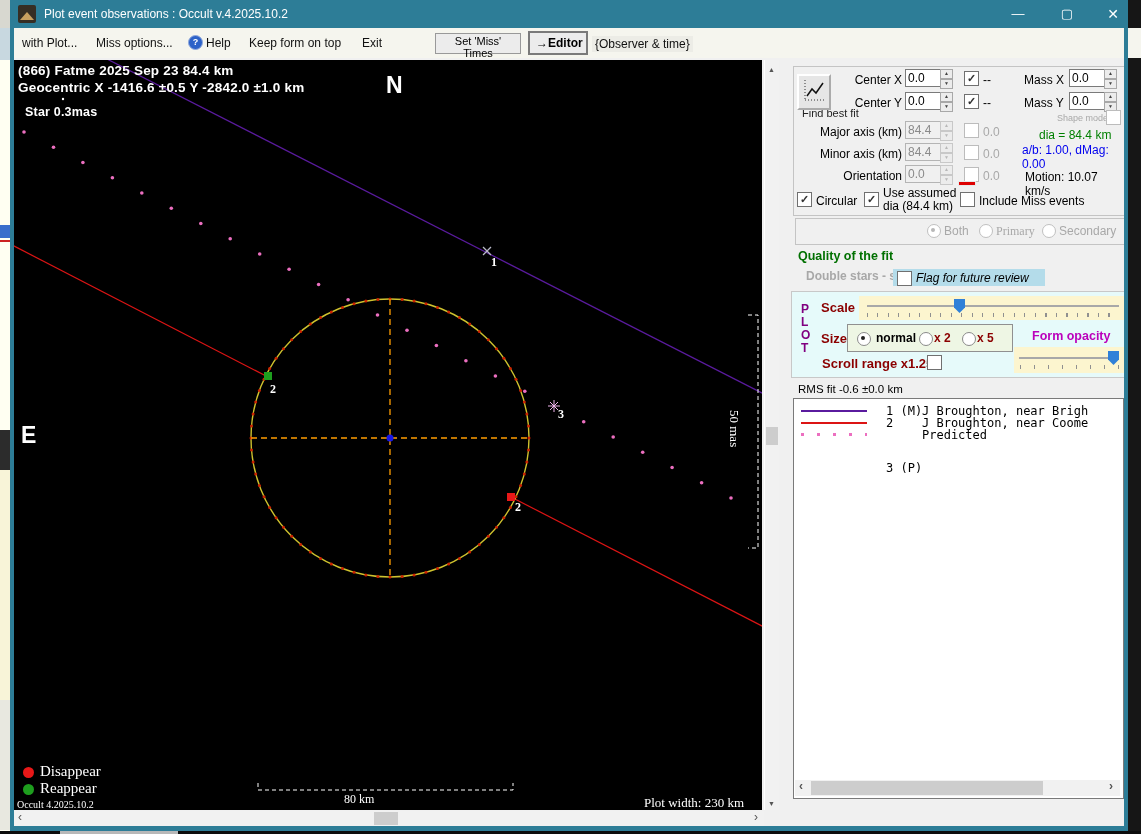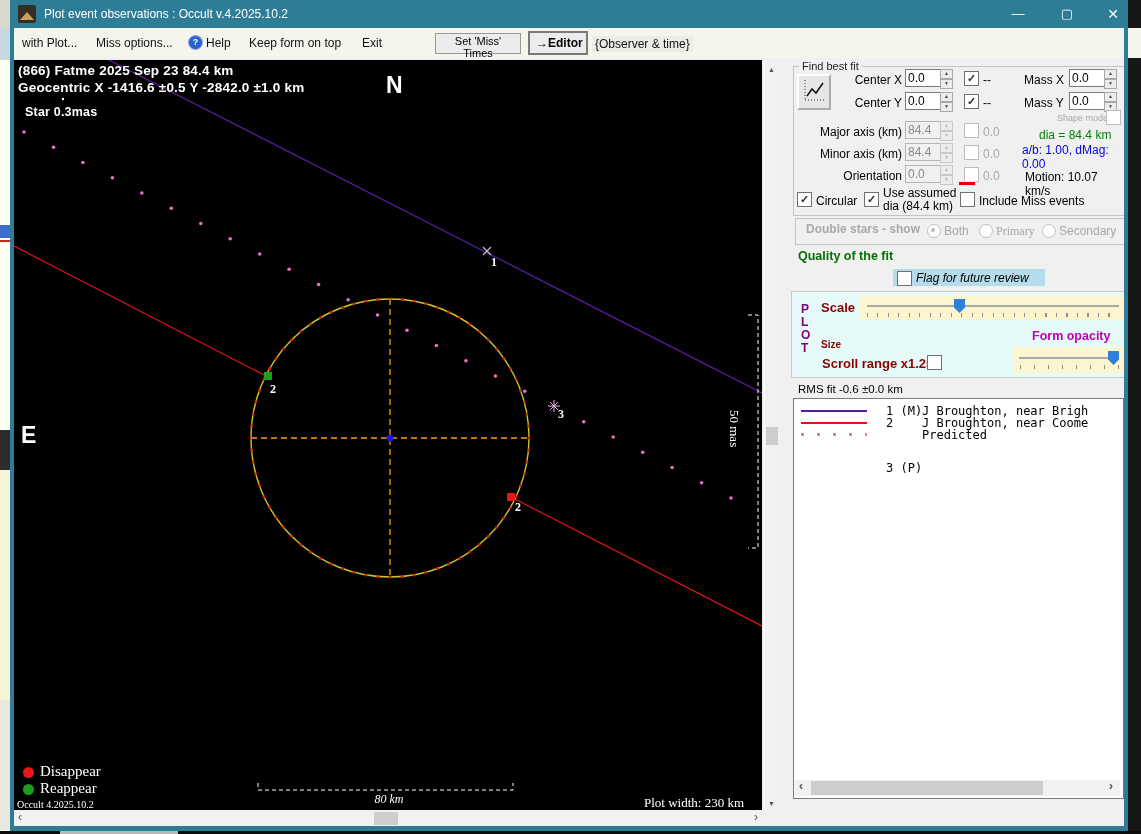--- a/index.html
+++ b/index.html
@@ -17,21 +17,21 @@
   #plot{left:0;top:2px;width:748px;height:750px;background:#000;overflow:hidden;}
   .pl-txt{color:#fff;font-weight:bold;font-size:13px;white-space:nowrap;letter-spacing:.2px;}
   .serif{font-family:"Liberation Serif",serif;}
   
   .sb{background:#f1f1f1;}
   .sb-thumb{background:#cdcdcd;}
   .sb-arrow{color:#555;font-size:11px;line-height:11px;}
   
   #right-panel{left:766px;top:0;width:344px;height:768px;background:#f0f0f0;font-size:12px;}
   .groupbox{border:1px solid #c4c4c4;background:#f0f0f0;}
-  .grouplabel{background:#f0f0f0;padding:0 3px;font-size:11px;color:#222;white-space:nowrap;}
+  .grouplabel{background:#f0f0f0;padding:0 3px;font-size:11px;color:#222;white-space:nowrap;margin-top:47px;}
   .tb{border:1px solid #7a7a7a;background:#fff;font:12px "Liberation Sans",sans-serif;padding:0 2px;height:16px;width:30px;}
   .tb[disabled]{background:#f0f0f0;color:#8a8a8a;border-color:#b4b4b4;}
   .spin{width:13px;height:18px;}
   .spin div{height:8px;border:1px solid #a8a8a8;background:#ececec;font-size:5px;line-height:7px;text-align:center;color:#444;}
   .spin.dis div{color:#b8b8b8;border-color:#c8c8c8;}
   .cb{width:13px;height:13px;border:1px solid #707070;background:#fff;font-size:11px;line-height:12px;text-align:center;font-weight:bold;color:#333;}
   .cb.dis{border-color:#bcbcbc;}
   .radio{width:12px;height:12px;border:1px solid #8a8a8a;border-radius:50%;background:#fff;}
   .radio .dot{position:absolute;left:3px;top:3px;width:4px;height:4px;border-radius:50%;background:#222;}
   .radio.dis{border-color:#c0c0c0;}
@@ -236,21 +236,21 @@
         <div class="ab pl-txt" style="left:11px;top:45px;font-size:12.5px;">Star 0.3mas</div>
         <div class="ab pl-txt" style="left:372px;top:12px;font-size:23px;">N</div>
         <div class="ab pl-txt" style="left:7px;top:362px;font-size:23px;">E</div>
 
         <div class="ab" style="left:9px;top:707px;width:11px;height:11px;border-radius:50%;background:#e81818;"></div>
         <div class="ab serif" style="left:26px;top:703px;color:#fff;font-size:15px;">Disappear</div>
         <div class="ab" style="left:9px;top:724px;width:11px;height:11px;border-radius:50%;background:#1e9e1e;"></div>
         <div class="ab serif" style="left:26px;top:720px;color:#fff;font-size:15px;">Reappear</div>
         <div class="ab serif" style="left:3px;top:739px;color:#fff;font-size:10px;">Occult 4.2025.10.2</div>
         <div class="ab serif" style="left:630px;top:735px;color:#fff;font-size:13px;">Plot width: 230 km</div>
-        <div class="ab serif" style="left:330px;top:732px;width:90px;text-align:center;color:#fff;font-size:12px;font-style:italic;">80 km</div>
+        <div class="ab serif" style="left:330px;top:732px;width:90px;text-align:left;color:#fff;font-size:12px;">80 km</div>
         <div class="ab serif" style="left:712px;top:350px;height:120px;color:#fff;font-size:13px;writing-mode:vertical-rl;">50 mas</div>
       </div>
 
       <div class="ab sb" style="left:750px;top:2px;width:14px;height:750px;border-left:1px solid #fff;">
         <div class="ab sb-arrow" style="left:3px;top:4px;font-size:7px;">▲</div>
         <div class="ab sb-thumb" style="left:1px;top:367px;width:12px;height:18px;"></div>
         <div class="ab sb-arrow" style="left:3px;top:738px;font-size:7px;">▼</div>
       </div>
 
       <div class="ab sb" style="left:0;top:753px;width:750px;height:15px;">
@@ -368,21 +368,31 @@
           <div class="ab" style="left:9px;top:36px;color:#800080;font-weight:bold;">O</div>
           <div class="ab" style="left:9px;top:49px;color:#800080;font-weight:bold;">T</div>
 
           <div class="ab maroon" style="left:29px;top:8px;font-size:13px;">Scale</div>
           <div class="ab slider-yellow" style="left:67px;top:4px;width:268px;height:24px;">
             <div class="ab groove" style="left:8px;top:9px;width:252px;"></div>
             <div class="ab thumb" style="left:95px;top:3px;"></div>
             <div class="ab ticks" style="left:8px;top:17px;width:252px;"></div>
           </div>
 
-          <div class="ab maroon" style="left:29px;top:39px;font-size:10px;margin-top:8px;">Size</div>
+          <div class="ab maroon" style="left:29px;top:39px;font-size:13px;">Size</div>
+          <div class="ab" style="left:55px;top:32px;width:164px;height:26px;background:#eef6e4;border:1px solid #909090;">
+            <div class="ab radio" style="left:9px;top:7px;">
+                <div class="dot"></div>
+              </div>
+            <div class="ab" style="left:28px;top:6px;font-weight:bold;">normal</div>
+            <div class="ab radio" style="left:71px;top:7px;"></div>
+            <div class="ab maroon" style="left:86px;top:6px;">x 2</div>
+            <div class="ab radio" style="left:114px;top:7px;"></div>
+            <div class="ab maroon" style="left:129px;top:6px;">x 5</div>
+          </div>
           <div class="ab" style="left:240px;top:37px;color:#bb00bb;font-weight:bold;font-size:12.5px;">Form opacity</div>
 
           <div class="ab slider-yellow" style="left:222px;top:55px;width:110px;height:26px;">
             <div class="ab groove" style="left:5px;top:10px;width:100px;"></div>
             <div class="ab thumb" style="left:94px;top:4px;"></div>
             <div class="ab ticks" style="left:6px;top:18px;width:100px;background:repeating-linear-gradient(90deg,#909090 0 1px,transparent 1px 14px);"></div>
           </div>
 
           <div class="ab maroon" style="left:30px;top:64px;font-size:13px;">Scroll range x1.25</div>
           <div class="ab cb" style="left:135px;top:63px;"></div>

